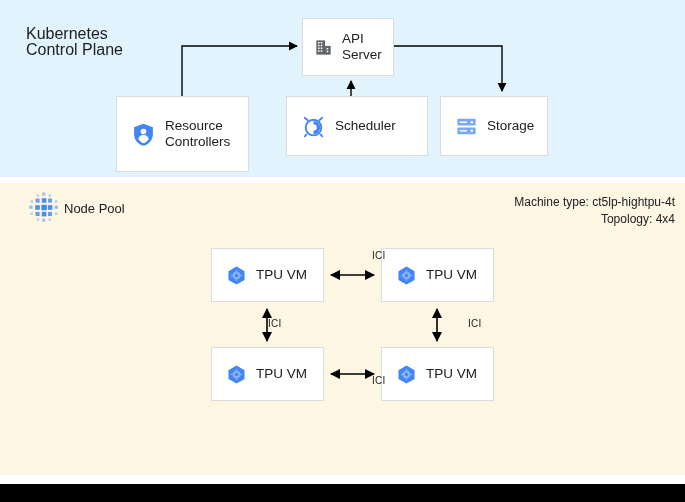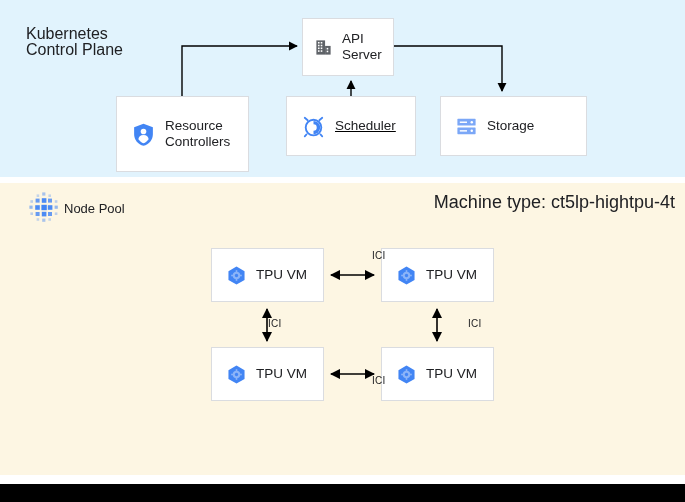--- a/index.html
+++ b/index.html
@@ -63,21 +63,21 @@
   #node-pool-label {
     font-size: 13px;
     color: #202124;
   }
 
   #machine-info {
     position: absolute;
     right: 10px;
     top: 194px;
     text-align: right;
-    font-size: 18px;
+    font-size: 12px;
     line-height: 17px;
     color: #202124;
   }
 
   
   .node-box {
     position: absolute;
     box-sizing: border-box;
     background: #ffffff;
     border: 1px solid #dadce0;
@@ -89,22 +89,22 @@
   .node-label {
     font-size: 13.5px;
     color: #202124;
     line-height: 16px;
     white-space: pre-line;
   }
 
   
   #box-api-server   { left: 302px; top: 18px;  width: 92px;  height: 58px; padding-left: 11px; }
   #box-resource-controllers { left: 116px; top: 96px; width: 133px; height: 76px; }
-  #box-scheduler    { left: 286px; top: 96px; width: 130px; height: 60px; text-decoration: underline; }
-  #box-storage      { left: 440px; top: 96px; width: 147px; height: 60px; }
+  #box-scheduler    { left: 286px; top: 96px; width: 142px; height: 60px; }
+  #box-storage      { left: 440px; top: 96px; width: 108px; height: 60px; }
 
   
   #box-tpu-vm-0 { left: 211px; top: 248px; width: 113px; height: 54px; }
   #box-tpu-vm-1 { left: 381px; top: 248px; width: 113px; height: 54px; }
   #box-tpu-vm-2 { left: 211px; top: 347px; width: 113px; height: 54px; }
   #box-tpu-vm-3 { left: 381px; top: 347px; width: 113px; height: 54px; }
 
   
   .icon { display: inline-block; flex: none; line-height: 0; }
 
@@ -169,20 +169,21 @@
         <rect x="10.6" y="28.2" width="2.6" height="2.6" opacity="0.30"></rect>
         <rect x="22.4" y="28.2" width="2.6" height="2.6" opacity="0.30"></rect>
       </g>
     </svg>
   </span>
   <span id="node-pool-label">Node Pool</span>
 </div>
 
 <div id="machine-info">
   <div>Machine type: ct5lp-hightpu-4t</div>
+  <div>Topology: 4x4</div>
 </div>
 
 <svg id="connectors">
   <defs>
     <marker id="arrow-end" viewBox="0 0 10 10" refX="9" refY="5" markerWidth="6.5" markerHeight="6.5" orient="auto-start-reverse">
       <path d="M 0 0 L 10 5 L 0 10 z" fill="#000000"></path>
     </marker>
     <marker id="arrow-start" viewBox="0 0 10 10" refX="9" refY="5" markerWidth="6.5" markerHeight="6.5" orient="auto-start-reverse">
       <path d="M 0 0 L 10 5 L 0 10 z" fill="#000000"></path>
     </marker>

